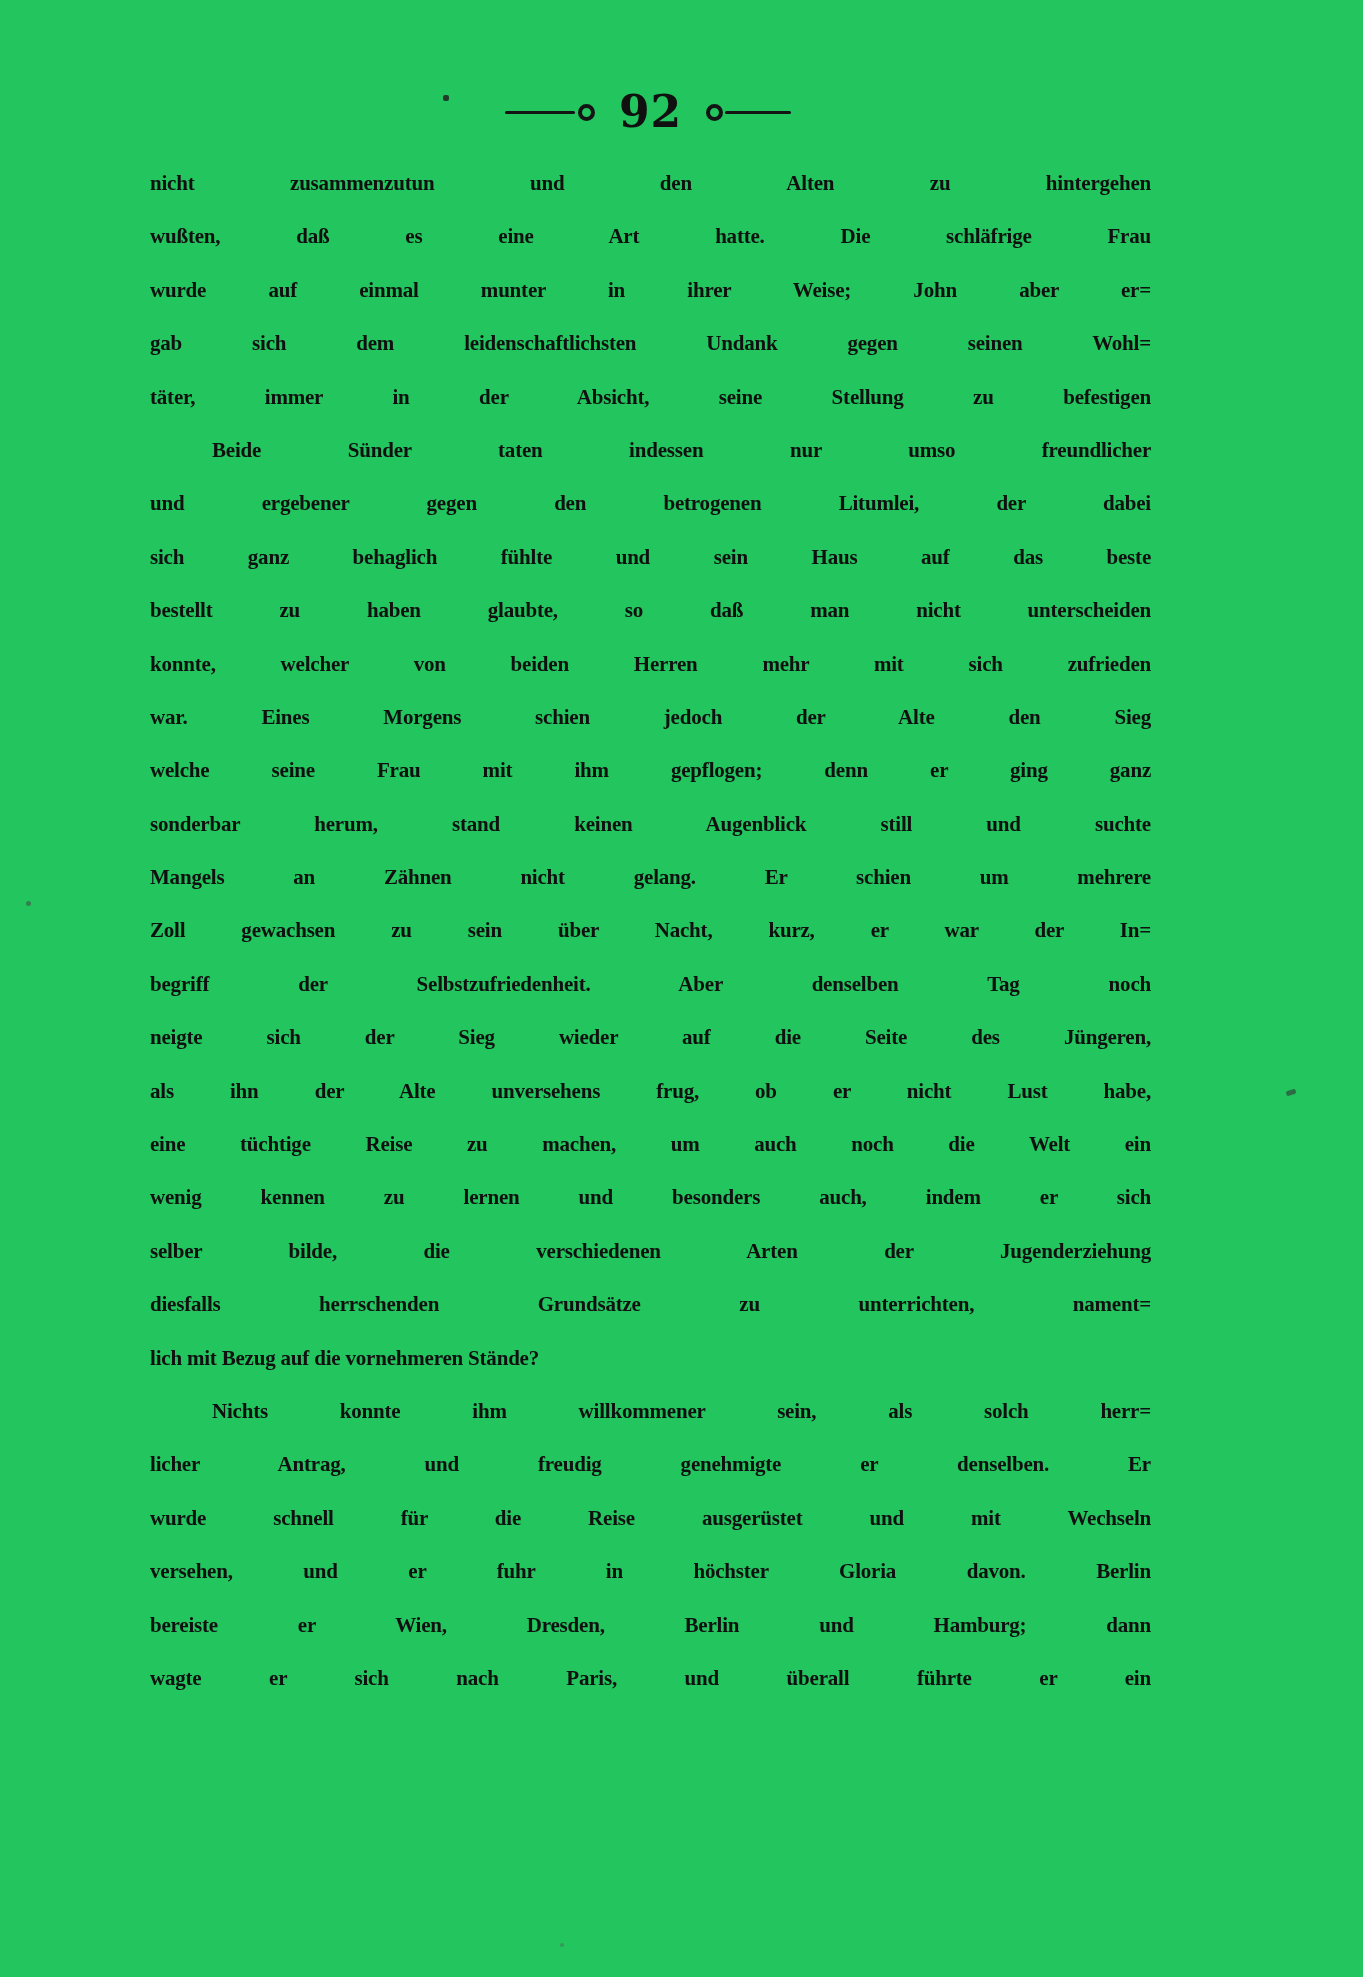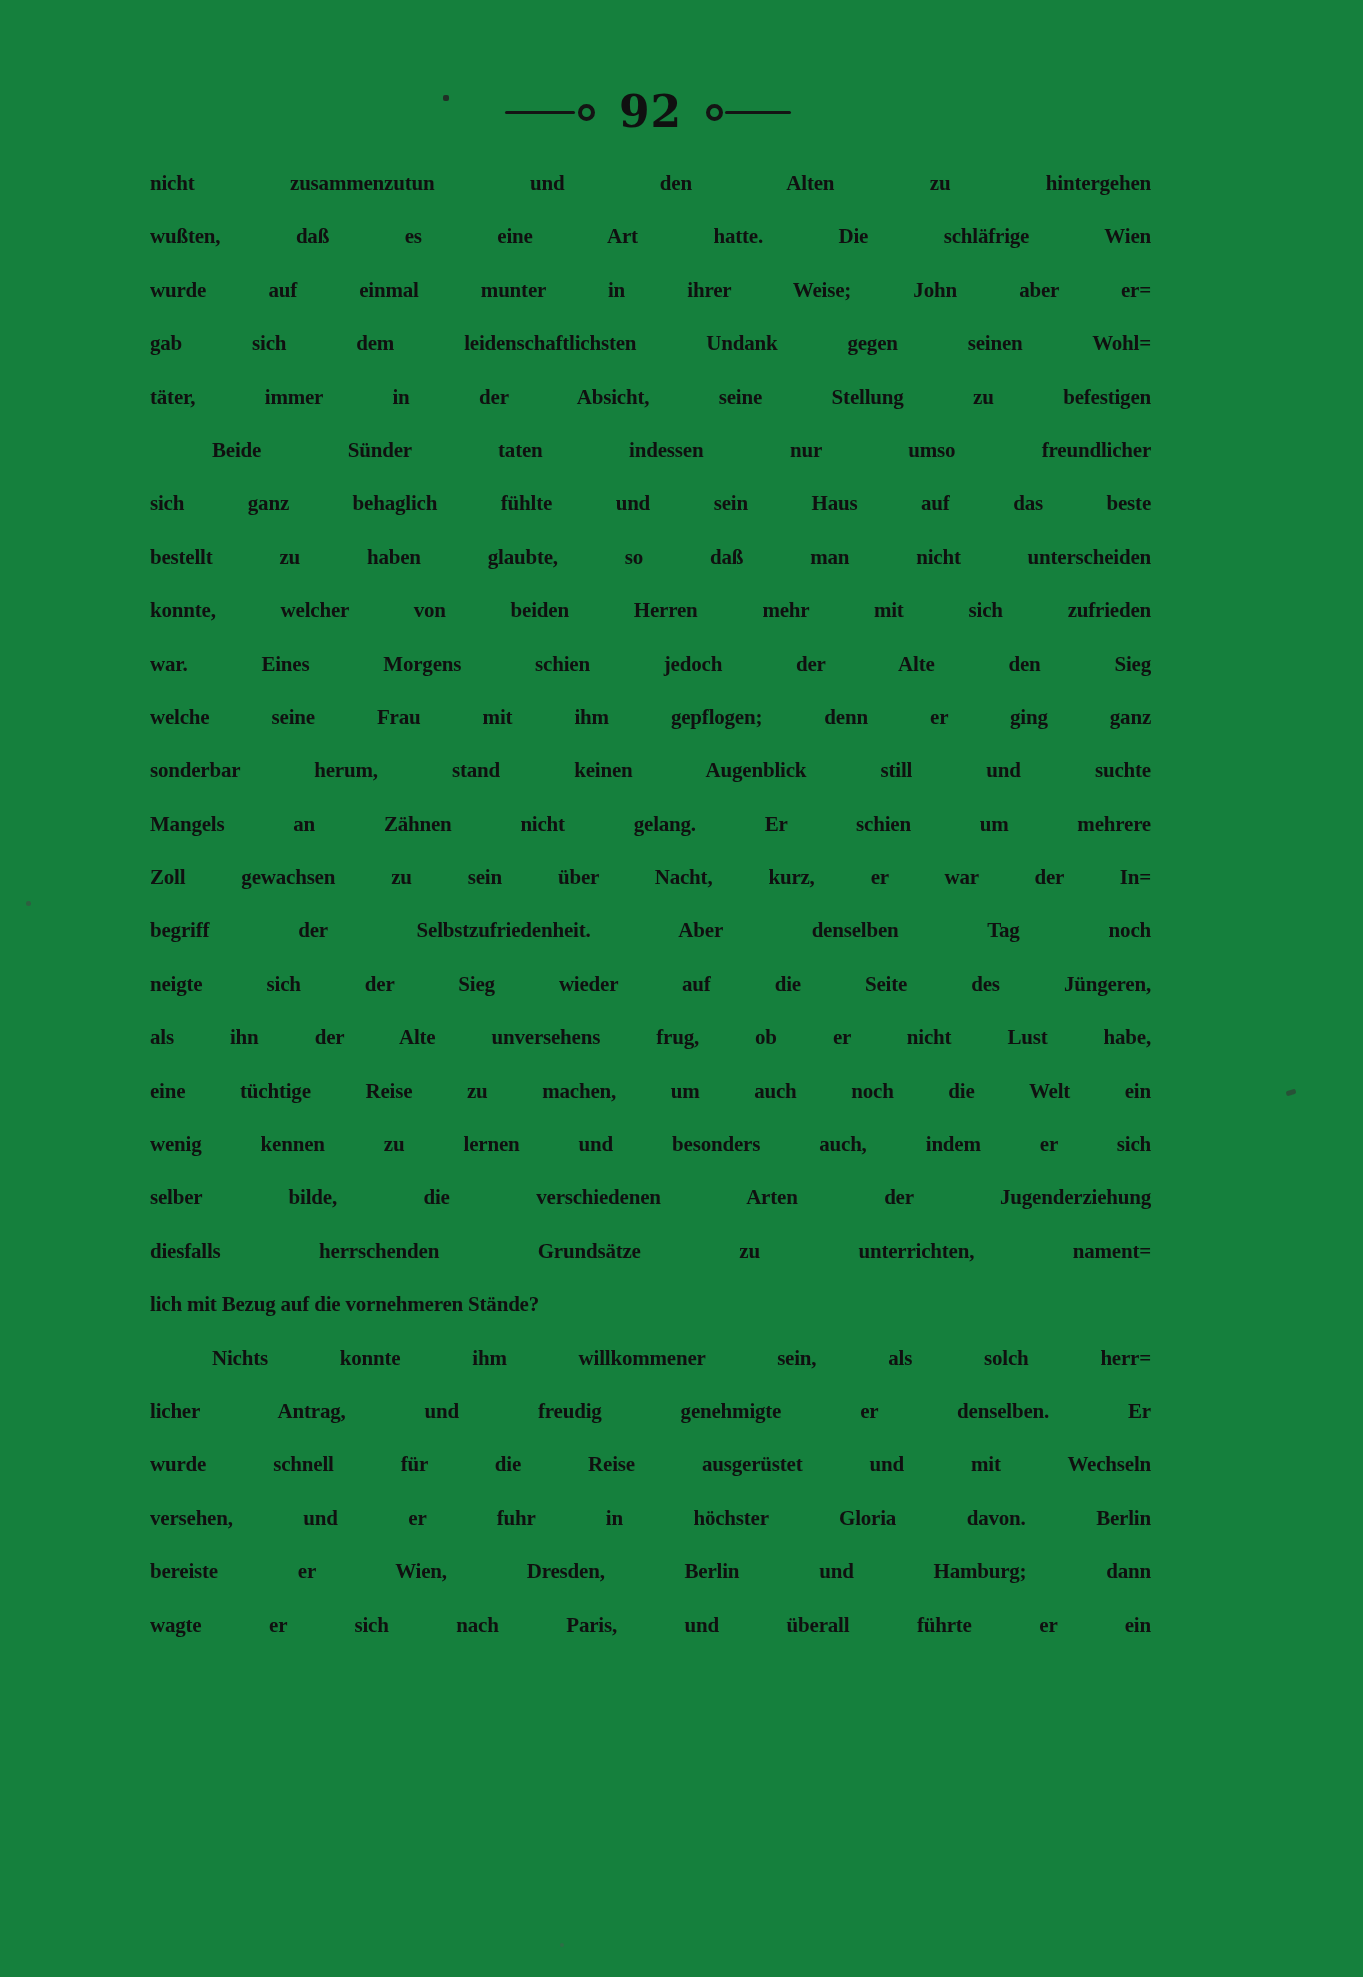--- a/index.html
+++ b/index.html
@@ -1,21 +1,21 @@
 <!DOCTYPE html>
 <html><head>
 <meta charset="utf-8">
 <style>
   html,body{margin:0;padding:0;}
   body{
     width:1363px;height:1977px;background:#ffffff;
     font-family:"DejaVu Serif", serif;color:#101010;
   }
   .page{
-    position:relative;width:1363px;height:1977px;background:#15803d;overflow:hidden;
+    position:relative;width:1363px;height:1977px;background:#22c55e;overflow:hidden;
   }
   
   .header-group{
     position:absolute;top:88px;left:505px;height:48px;
     display:flex;align-items:center;
   }
   .rule{height:3px;background:#141414;border-radius:2px;}
   .rule-left{width:70px;}
   .rule-right{width:66px;}
   .ring{
@@ -58,25 +58,26 @@
   <header class="header-group">
     <span class="rule rule-left"></span>
     <span class="ring"></span>
     <span class="page-number">92</span>
     <span class="ring"></span>
     <span class="rule rule-right"></span>
   </header>
 
   <main class="text-block">
       <div class="line line-just">nicht zusammenzutun und den Alten zu hintergehen</div>
-      <div class="line line-just">wußten, daß es eine Art hatte. Die schläfrige Wien</div>
+      <div class="line line-just">wußten, daß es eine Art hatte. Die schläfrige Frau</div>
       <div class="line line-just">wurde auf einmal munter in ihrer Weise; John aber er=</div>
       <div class="line line-just">gab sich dem leidenschaftlichsten Undank gegen seinen Wohl=</div>
       <div class="line line-just">täter, immer in der Absicht, seine Stellung zu befestigen</div>
       <div class="line line-just indent">Beide Sünder taten indessen nur umso freundlicher</div>
+      <div class="line line-just">und ergebener gegen den betrogenen Litumlei, der dabei</div>
       <div class="line line-just">sich ganz behaglich fühlte und sein Haus auf das beste</div>
       <div class="line line-just">bestellt zu haben glaubte, so daß man nicht unterscheiden</div>
       <div class="line line-just">konnte, welcher von beiden Herren mehr mit sich zufrieden</div>
       <div class="line line-just">war. Eines Morgens schien jedoch der Alte den Sieg</div>
       <div class="line line-just">welche seine Frau mit ihm gepflogen; denn er ging ganz</div>
       <div class="line line-just">sonderbar herum, stand keinen Augenblick still und suchte</div>
       <div class="line line-just">Mangels an Zähnen nicht gelang. Er schien um mehrere</div>
       <div class="line line-just">Zoll gewachsen zu sein über Nacht, kurz, er war der In=</div>
       <div class="line line-just">begriff der Selbstzufriedenheit. Aber denselben Tag noch</div>
       <div class="line line-just">neigte sich der Sieg wieder auf die Seite des Jüngeren,</div>

